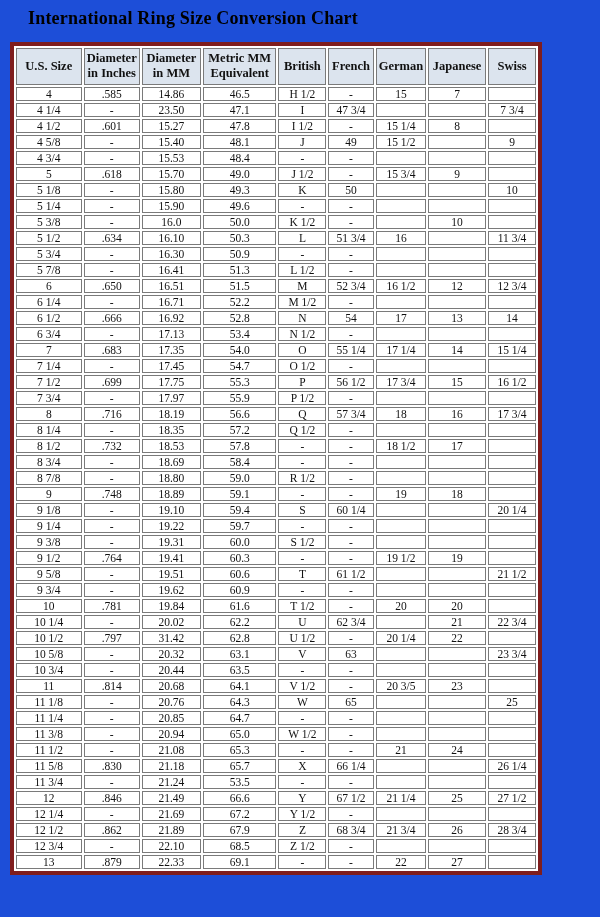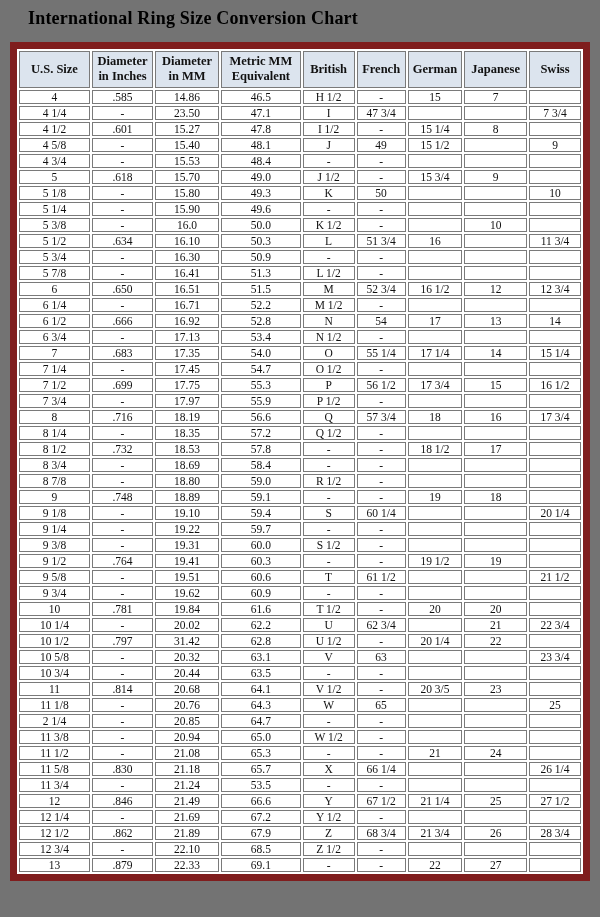--- a/index.html
+++ b/index.html
@@ -10,35 +10,35 @@
   }
   body {
     font-family: "Liberation Serif", "DejaVu Serif", serif;
     color: #111111;
   }
   .page {
     width: 600px;
     min-height: 917px;
     box-sizing: border-box;
     padding: 4px 10px 10px 10px;
-    background: #737373;
+    background: #1d4ed8;
   }
   .page-title {
     font-size: 18px;
     font-weight: 700;
     margin: 4px 0 13px 18px;
     color: #000000;
     letter-spacing: 0.2px;
   }
   table.conversion-table {
-    width: 580px;
+    width: 532px;
     table-layout: fixed;
     border-collapse: separate;
     border-spacing: 2px;
-    border: 7px solid #7f1d1d;
+    border: 4px solid #7f1d1d;
     background: #ffffff;
   }
   table.conversion-table th,
   table.conversion-table td {
     border: 1px solid #7a7a7a;
     text-align: center;
     vertical-align: middle;
     overflow: hidden;
     white-space: nowrap;
   }
@@ -522,21 +522,21 @@
           <td>-</td>
           <td>20.76</td>
           <td>64.3</td>
           <td>W</td>
           <td>65</td>
           <td></td>
           <td></td>
           <td>25</td>
         </tr>
         <tr>
-          <td>2 1/4</td>
+          <td>11 1/4</td>
           <td>-</td>
           <td>20.85</td>
           <td>64.7</td>
           <td>-</td>
           <td>-</td>
           <td></td>
           <td></td>
           <td></td>
         </tr>
         <tr>

